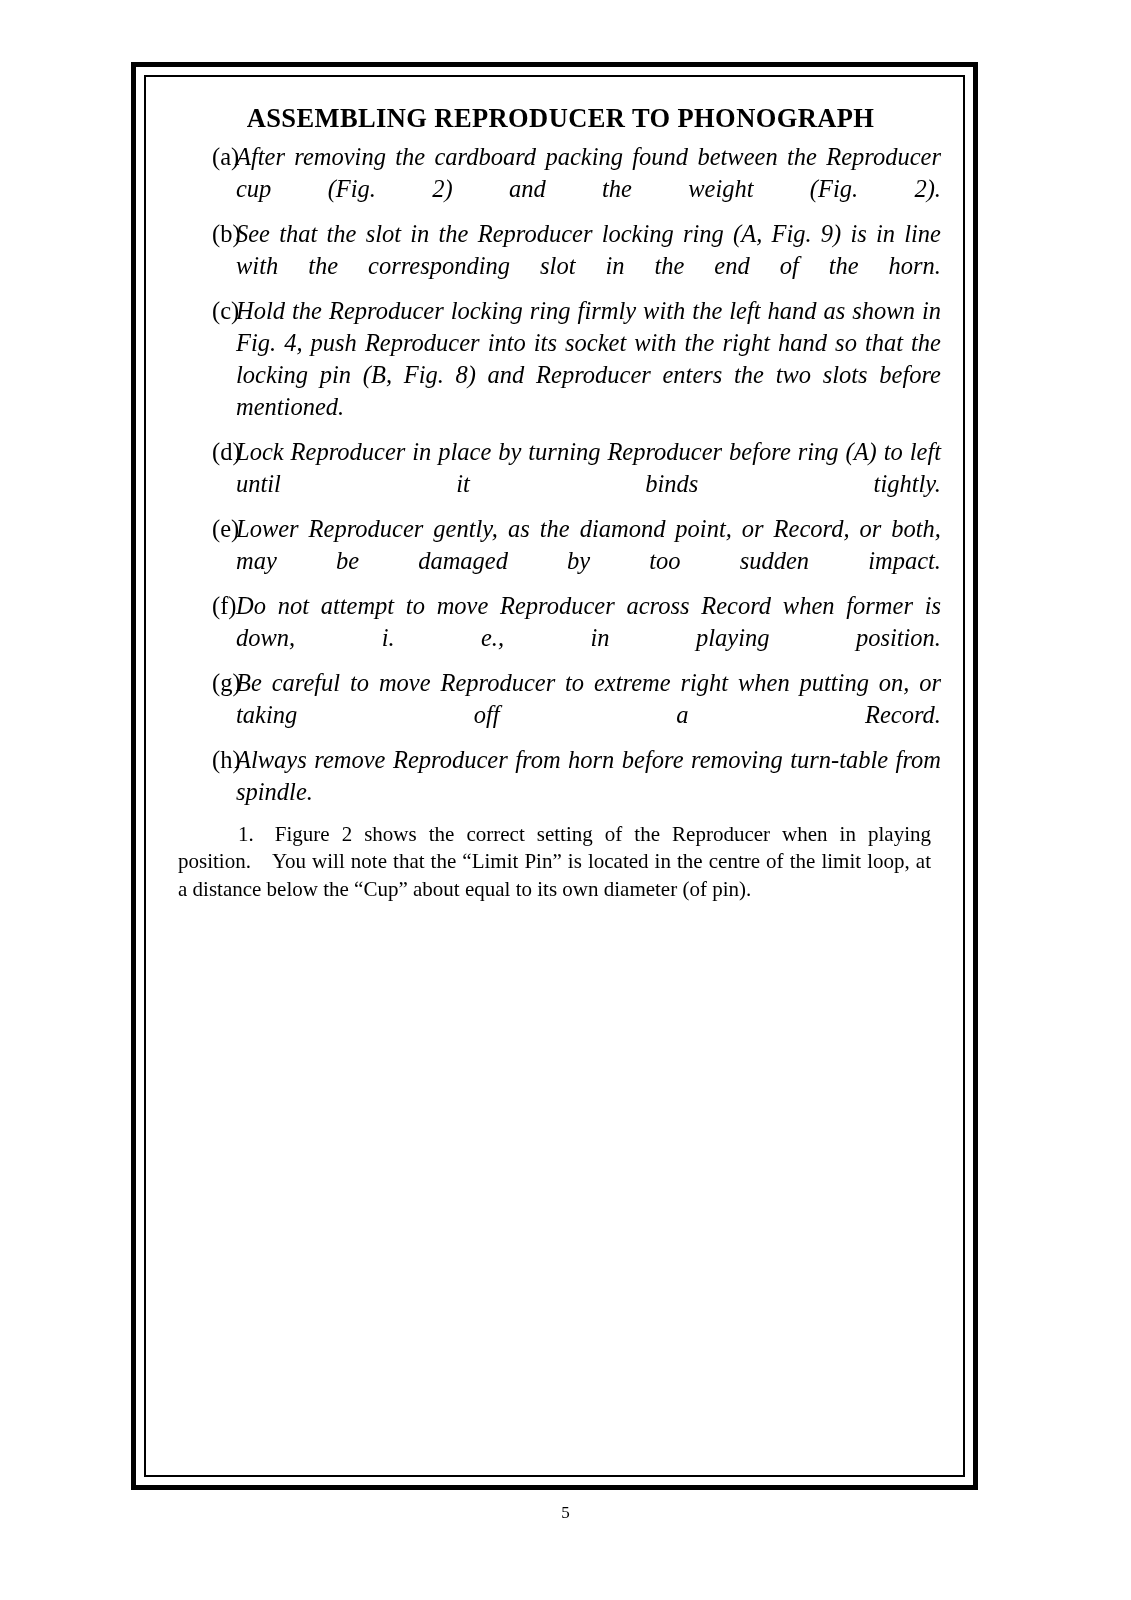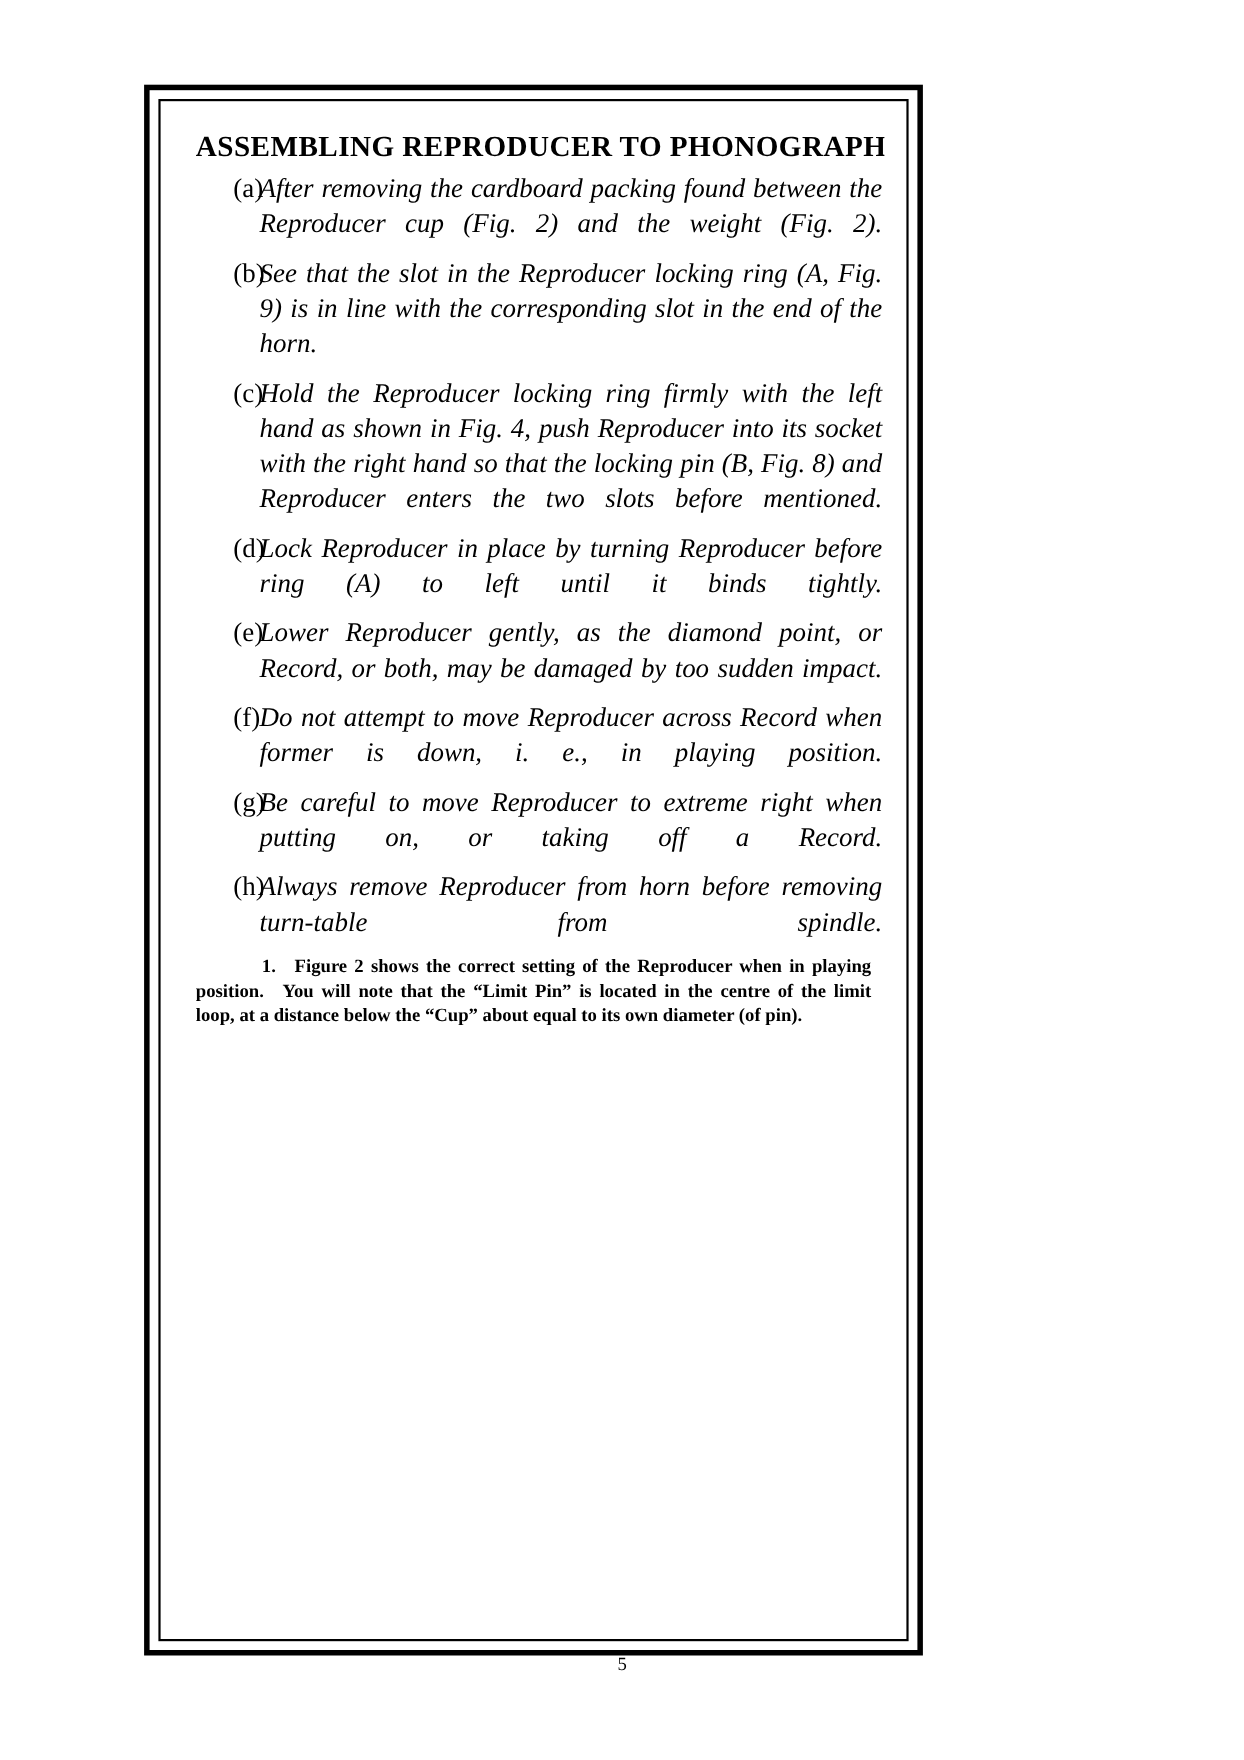--- a/index.html
+++ b/index.html
@@ -13,22 +13,22 @@
     font-family: "Liberation Serif", "DejaVu Serif", serif;
     color: #000000;
     position: relative;
     overflow: hidden;
   }
 
   
   .page-frame {
     position: absolute;
     left: 131px;
-    top: 77px;
-    width: 708px;          
+    top: 62px;
+    width: 847px;          
     height: 1428px;        
     border: 5px solid #000;
     box-sizing: border-box;
     background: #fff;
   }
   .page-frame-inner {
     position: absolute;
     left: 8px;
     top: 8px;
     right: 8px;
@@ -100,29 +100,28 @@
     hyphens: none;
     padding-right: 2px;
   }
   .item-text.last-justified {
     text-align-last: justify;
     font-style: italic;
   }
 
   
   p.body-para {
-    font-size: 17px;
+    font-size: 21px;
     line-height: 1.305;
     margin: 0 12px 10px 0;
     padding: 0;
     text-align: justify;
     text-align-last: left;
     text-indent: 60px;
     hyphens: none;
-    font-weight: bold;
   }
   p.body-para:last-child { margin-bottom: 0; }
 
   
   .folio {
     position: absolute;
     left: 0;
     right: 0;
     top: 1504px;
     text-align: center;

